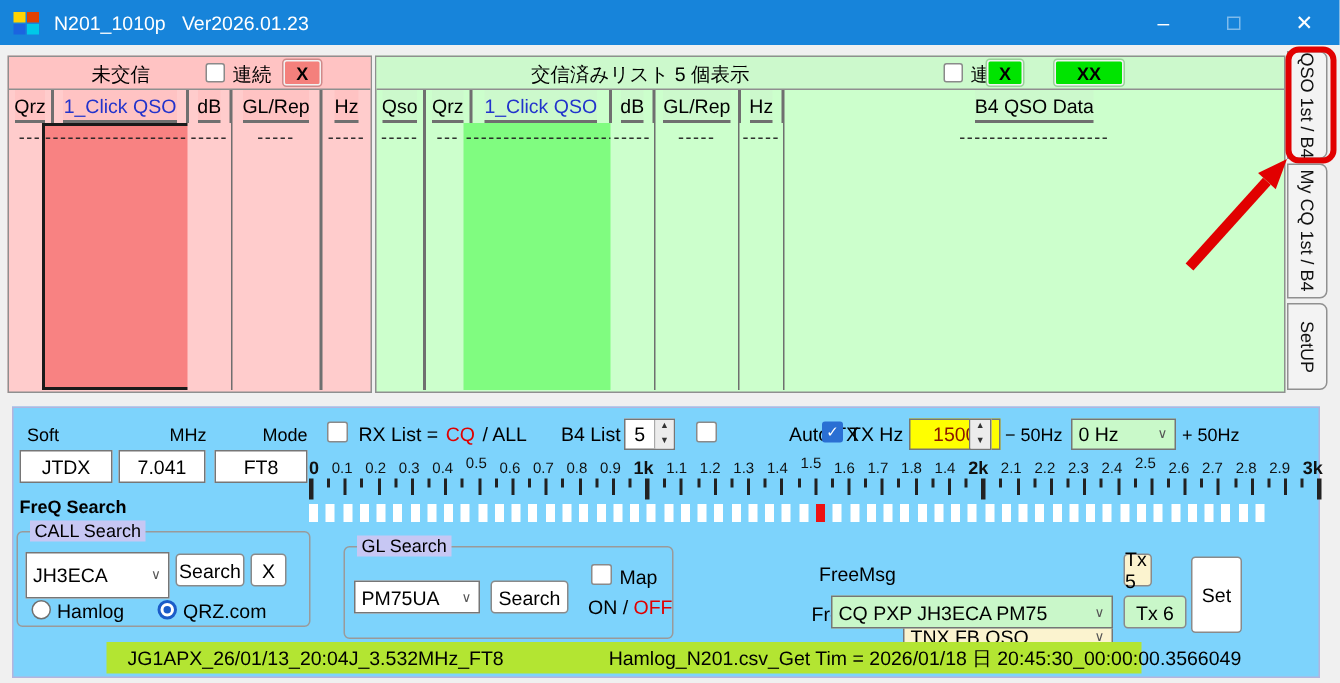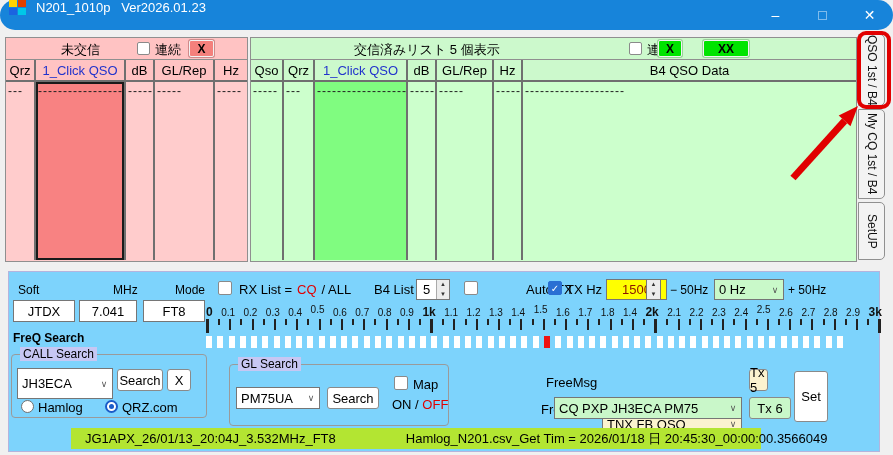--- a/index.html
+++ b/index.html
@@ -4,21 +4,21 @@
 <style>
   * { box-sizing: border-box; }
   html,body { margin:0; padding:0; }
   body {
     width:893px; height:455px; position:relative; overflow:hidden;
     background:#f0f0f0;
     font-family:"Liberation Sans","DejaVu Sans",sans-serif;
     color:#000;
   }
   
-  #titlebar{position:absolute;left:0;top:0;width:893px;height:30px;background:#1784da;color:#fff;display:flex;border-radius:15px;}
+  #titlebar{position:absolute;left:0;top:0;width:893px;height:30px;background:#1784da;color:#fff;display:flex;align-items:center;}
   #app-icon{width:17px;height:15px;margin-left:9px;display:grid;grid-template-columns:8px 8px;grid-template-rows:7px 7px;gap:1px;}
   #app-icon i:nth-child(1){background:#ffd400;}
   #app-icon i:nth-child(2){background:#e04000;}
   #app-icon i:nth-child(3){background:#1b64e0;}
   #app-icon i:nth-child(4){background:#00c8e8;}
   #title-text{margin-left:10px;font-size:13px;white-space:pre;}
   #win-controls{margin-left:auto;display:flex;height:100%;}
   .win-btn{width:47px;height:30px;display:flex;align-items:center;justify-content:center;font-size:14px;color:#fff;}
   #max-btn span{width:9px;height:9px;border:1px solid rgba(255,255,255,.45);}
   
@@ -35,21 +35,21 @@
   #left-check{left:131px;}
   #right-check{left:378px;}
   .ph-checklabel{position:absolute;top:3px;}
   #left-checklabel{left:149px;}
   #right-checklabel{left:396px;}
   .hdr-btn{position:absolute;top:2px;height:17px;border-radius:2px;display:flex;align-items:center;justify-content:center;font-size:12px;font-weight:bold;border:1px solid #f2f2f2;}
   #left-xbtn{left:183px;width:25px;background:#f4807c;box-shadow:0 0 0 1px #cf8a8a;}
   #right-xbtn{left:407px;width:24px;background:#00e400;box-shadow:0 0 0 1px #9ad09a;}
   #right-xxbtn{left:452px;width:46px;background:#00e400;box-shadow:0 0 0 1px #9ad09a;}
   .cols{display:flex;height:calc(100% - 23px);}
-  .col{display:flex;flex-direction:column;border-right:2px solid #6f6f6f;}
+  .col{display:flex;flex-direction:column;border-right:2px solid #6f6f6f;align-items:center;}
   .col:last-child{border-right:0;}
   .col-header{height:22px;border-bottom:2px solid #6f6f6f;display:flex;align-items:center;justify-content:center;font-size:13px;flex:none;white-space:nowrap;overflow:hidden;}
   .col.pink .col-header{background:#ffc3c3;}
   .col.pink .col-body{background:#ffcccc;}
   .col.pink.hot .col-body{background:#f88282;box-shadow:inset 0 0 0 2px #1a1a1a;}
   .col.green .col-header{background:#ccf9cc;}
   .col.green .col-body{background:#ccffcc;}
   .col.green.hot .col-body{background:#80fc80;}
   .link{color:#2233cc;}
   .col-body{flex:1;overflow:hidden;}

